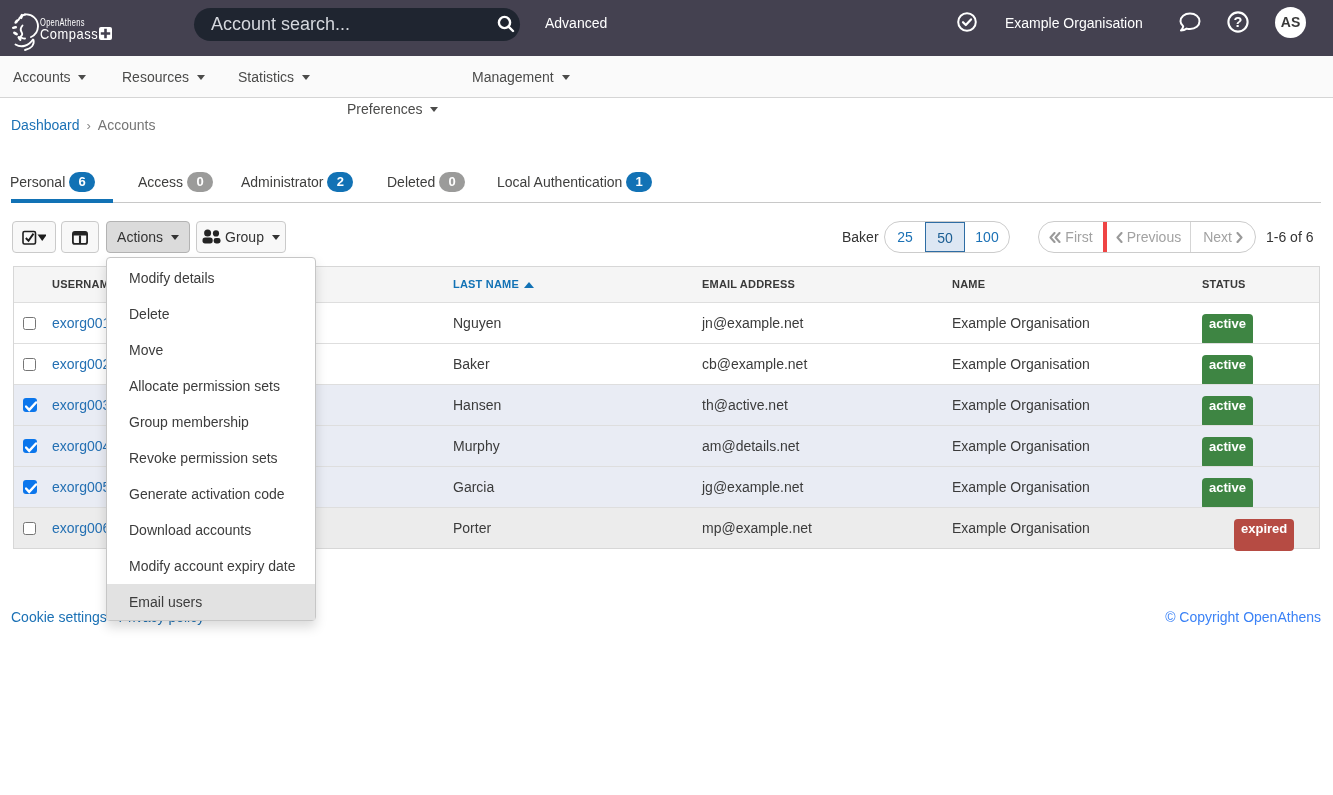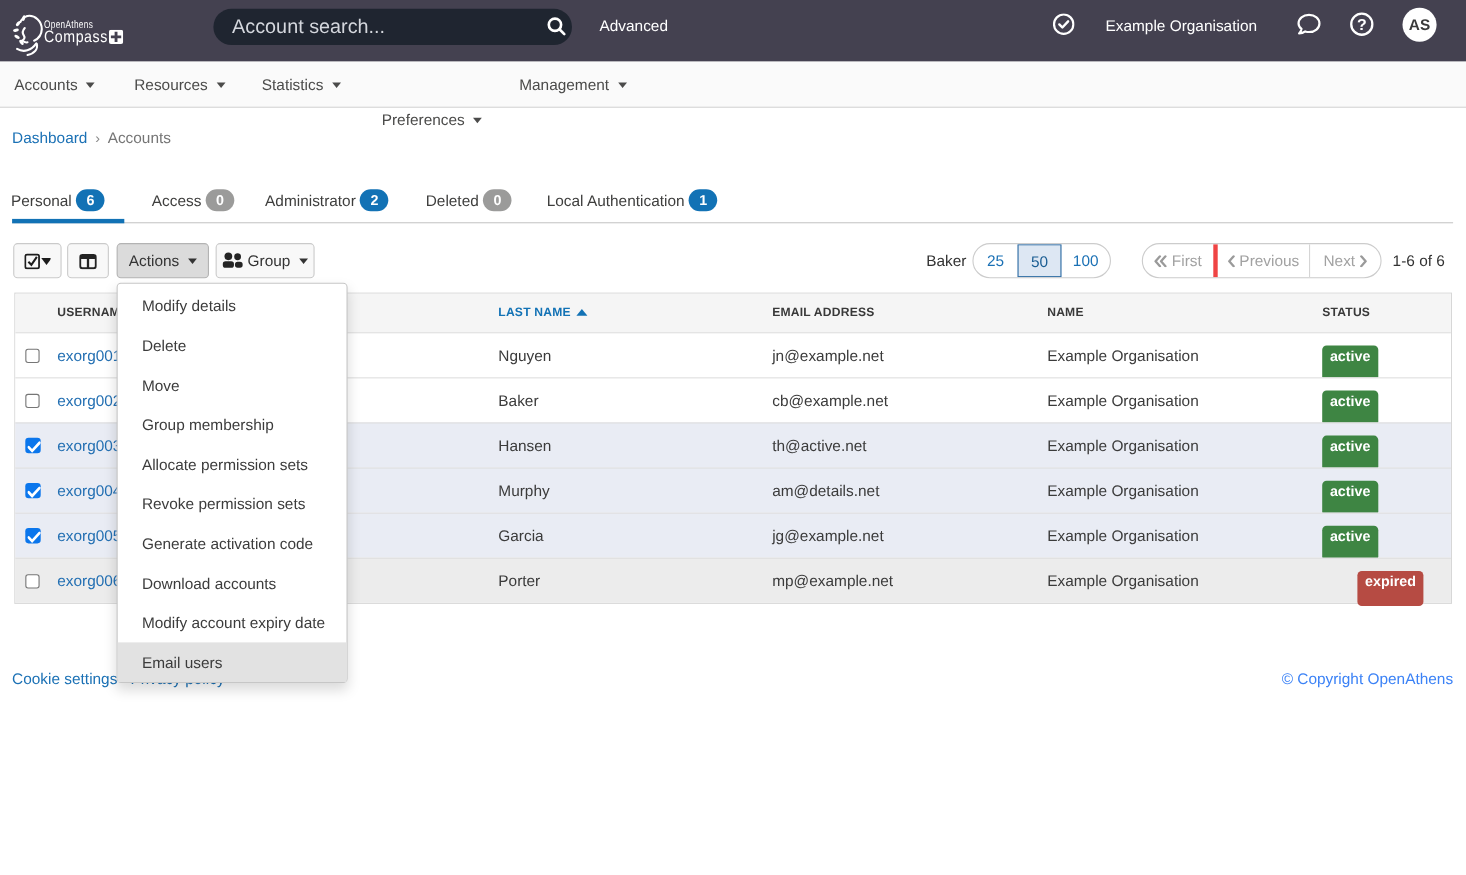--- a/index.html
+++ b/index.html
@@ -238,22 +238,22 @@
   <div id="footer">
     <a href="#" style="margin-left:11px;">Cookie settings</a>
     <a href="#" style="margin-left:8px;">Privacy policy</a>
     <span style="position:absolute; right:12px; color:#3b82f6;text-align:right;">© Copyright OpenAthens</span>
   </div>
 
   <div id="menu">
     <div class="mi">Modify details</div>
     <div class="mi">Delete</div>
     <div class="mi">Move</div>
+    <div class="mi">Allocate permission sets</div>
     <div class="mi">Group membership</div>
-    <div class="mi">Allocate permission sets</div>
     <div class="mi">Revoke permission sets</div>
     <div class="mi">Generate activation code</div>
     <div class="mi">Download accounts</div>
     <div class="mi">Modify account expiry date</div>
     <div class="mi hl">Email users</div>
   </div>
 
 </div>
 
 </body></html>

